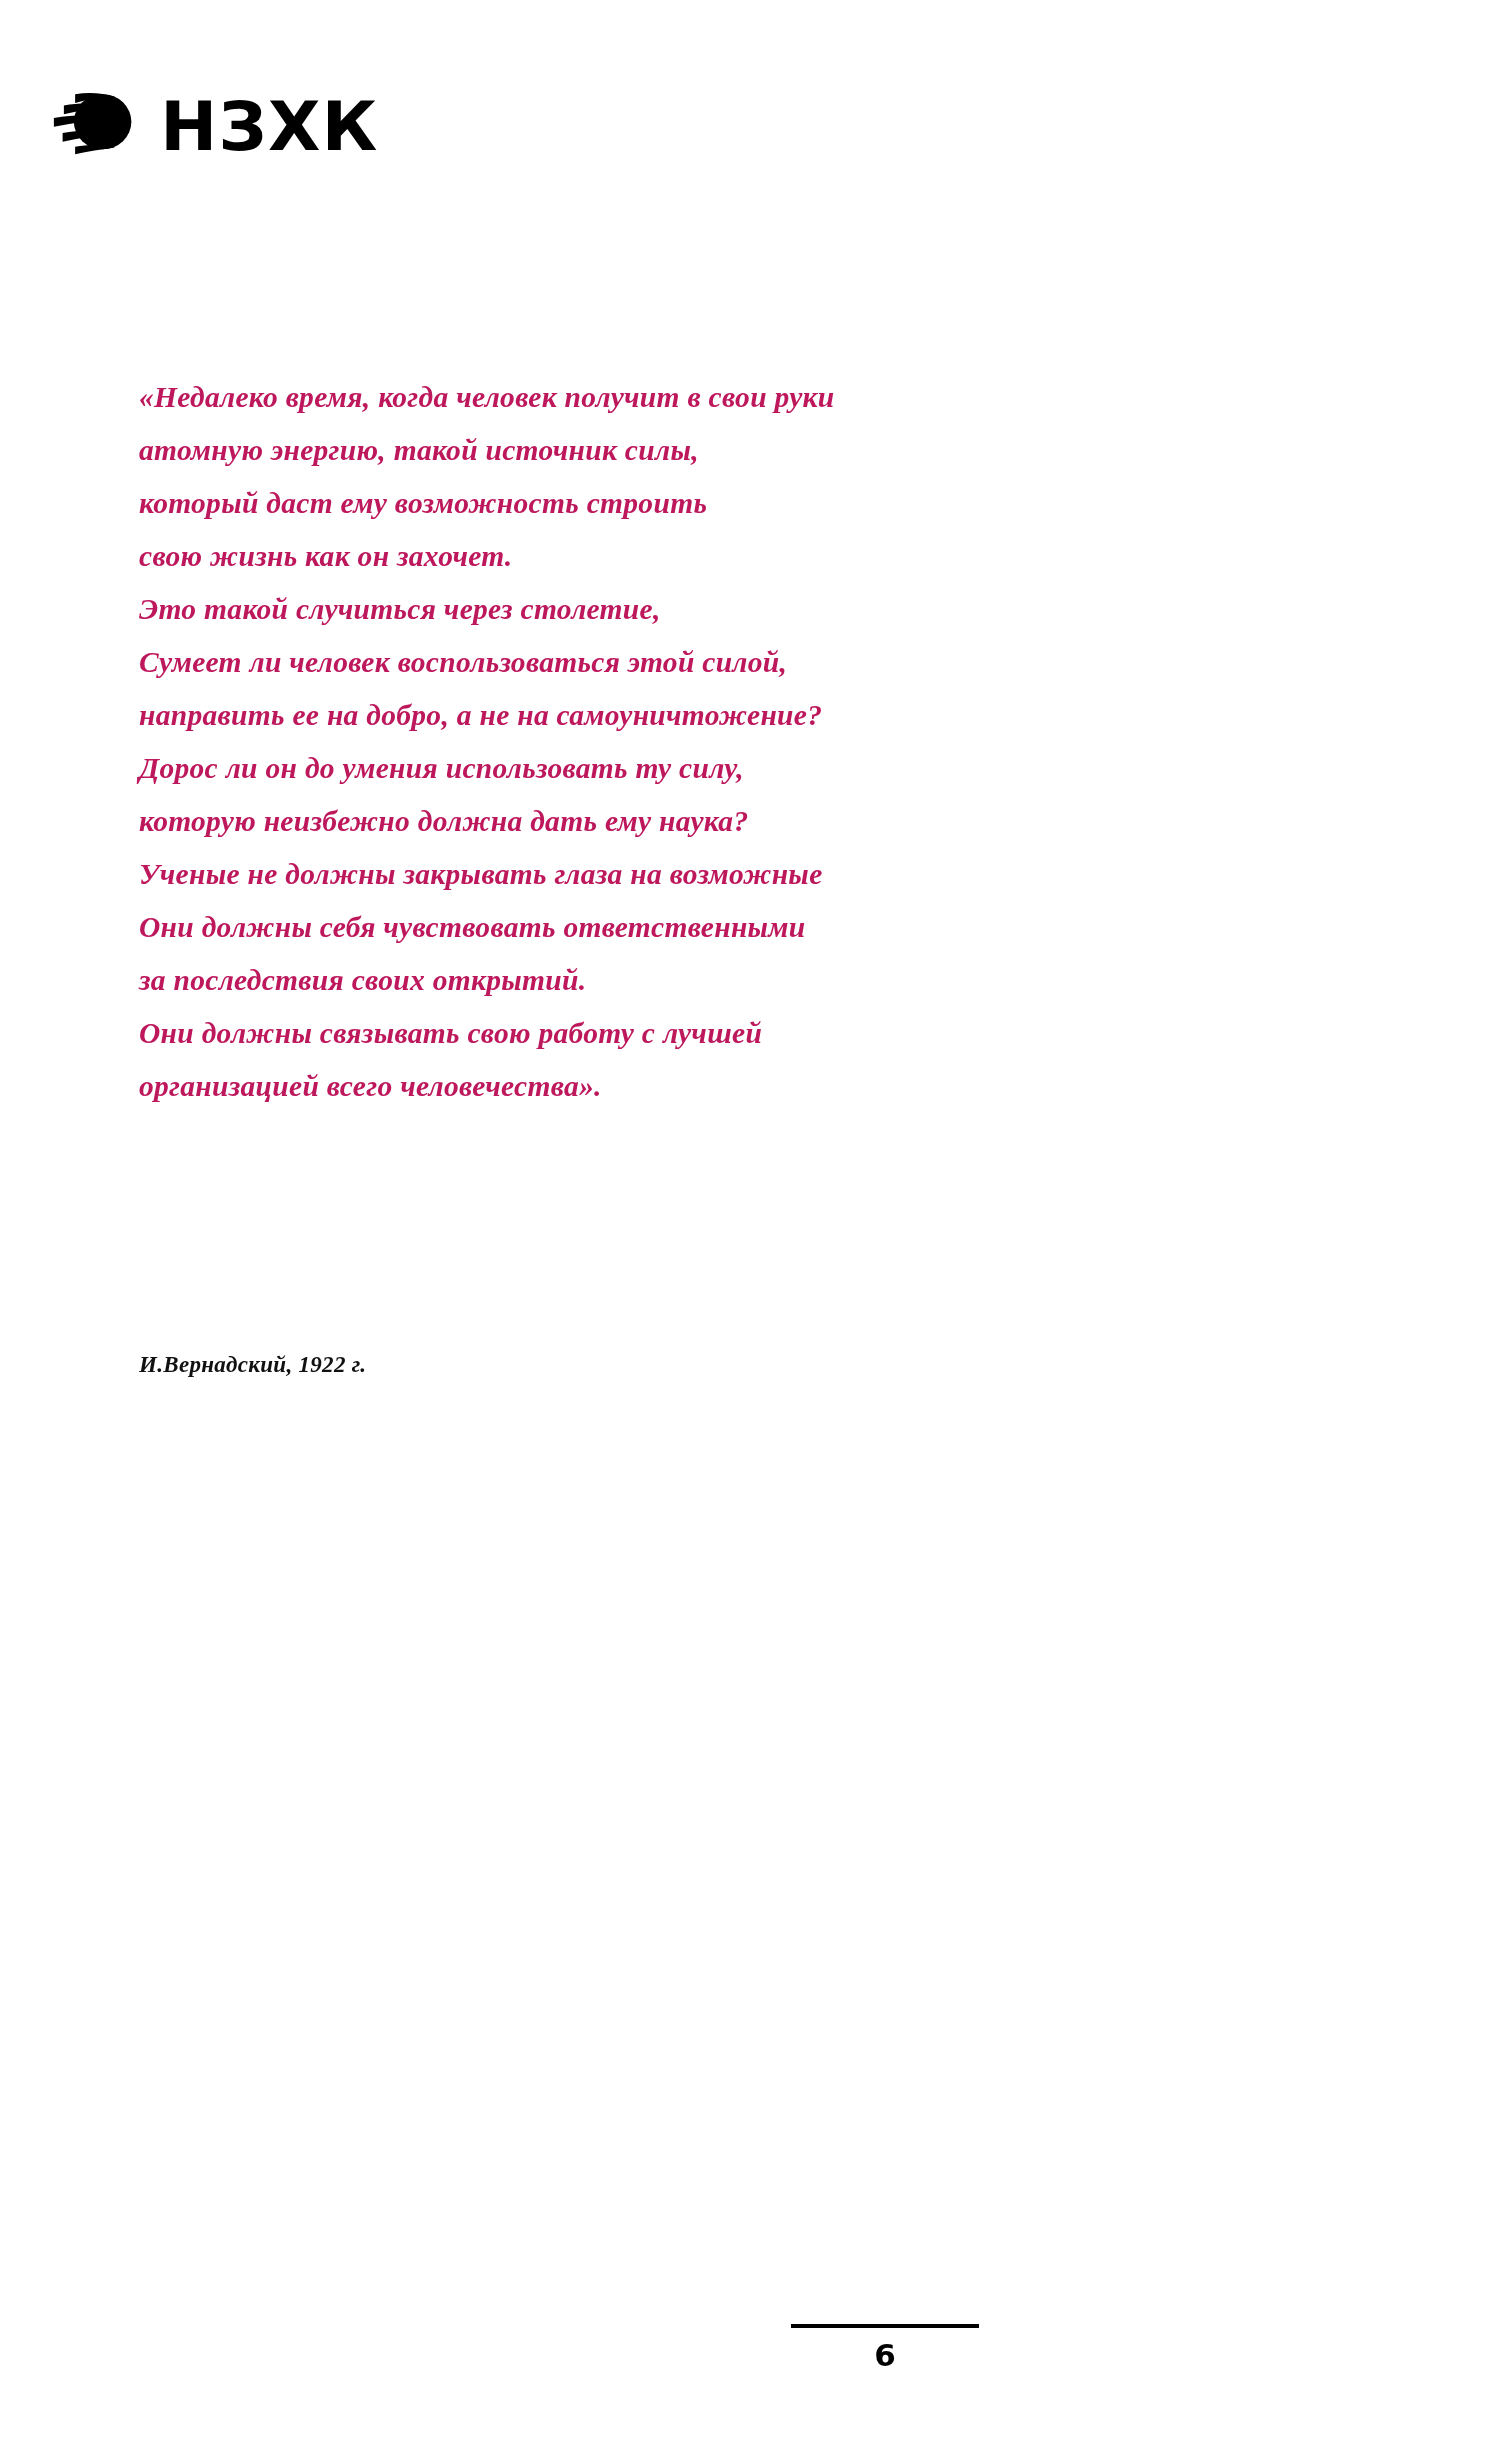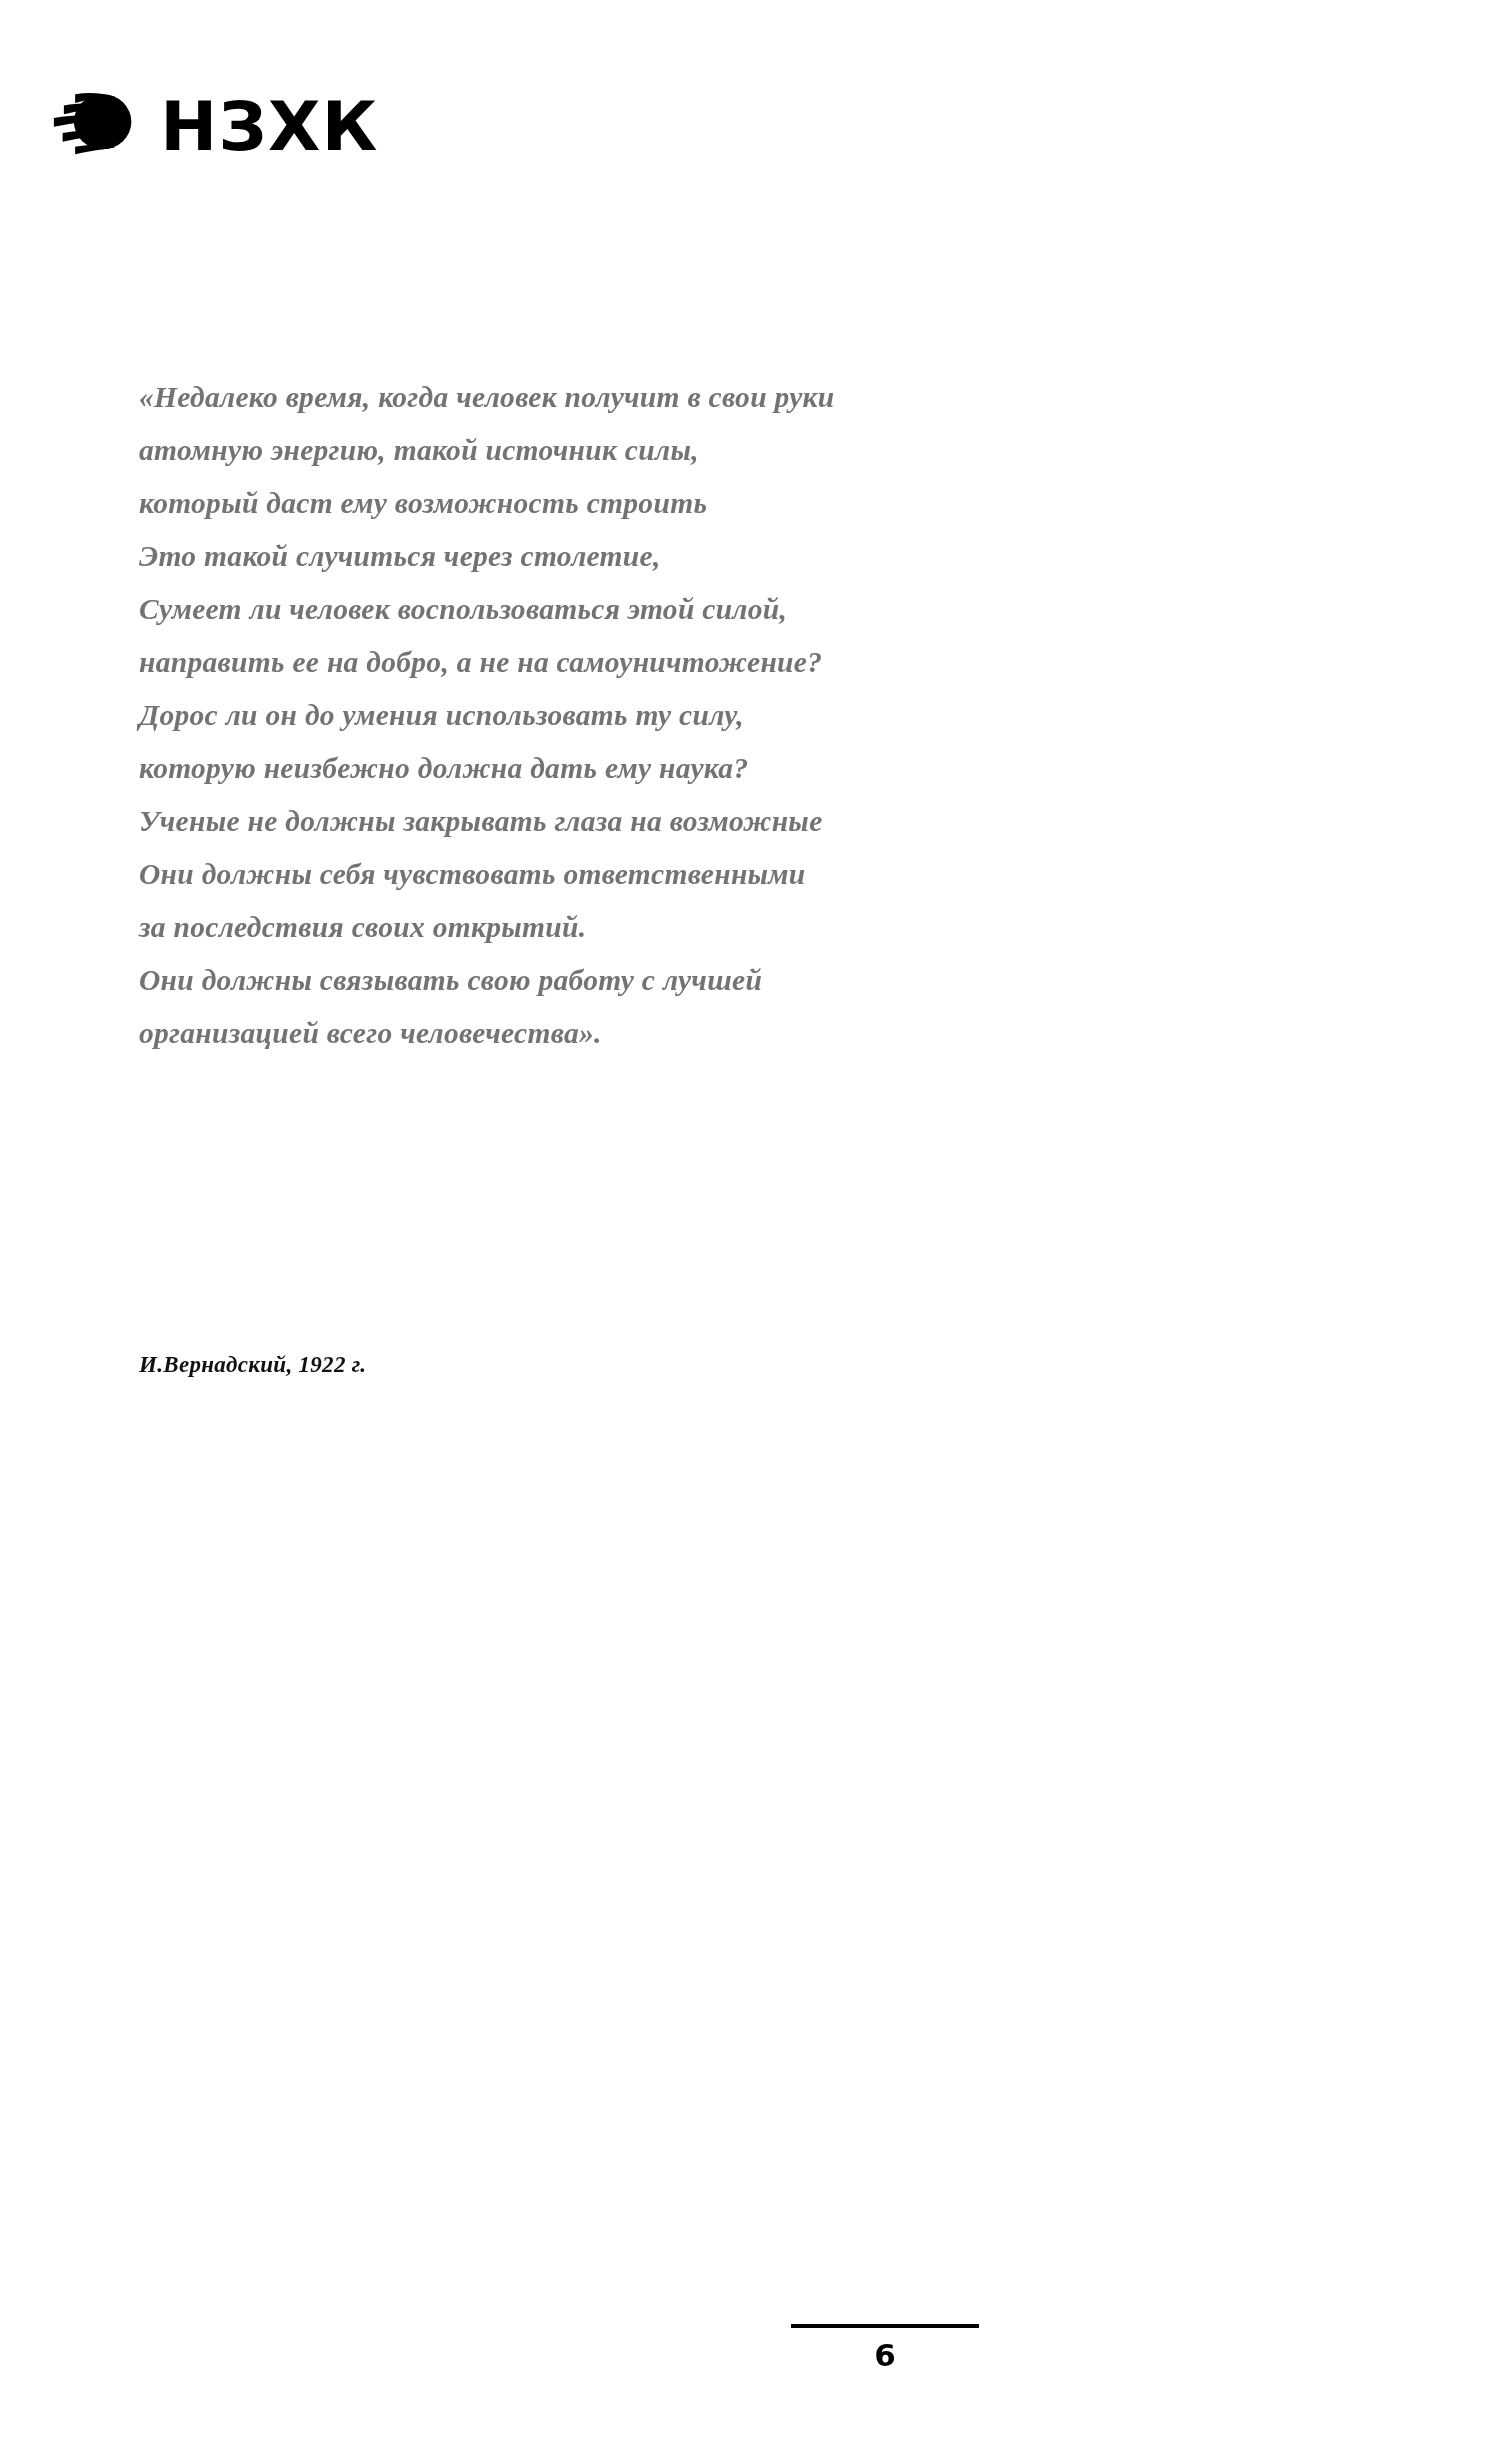--- a/index.html
+++ b/index.html
@@ -55,21 +55,21 @@
     width: 942px;
   }
   .quote-line {
     font-family: "Liberation Serif", serif;
     font-style: italic;
     font-weight: bold;
     font-size: 29.5px;
     line-height: 53px;
     letter-spacing: 0.3px;
     white-space: nowrap;
-    color: #737373;
+    color: #be185d;
   }
   .attribution {
     position: absolute;
     left: 139px;
     top: 1353px;
     font-family: "Liberation Serif", serif;
     font-style: italic;
     font-weight: bold;
     font-size: 23px;
     line-height: 1;
@@ -120,20 +120,21 @@
       <path d="M40 118 C62 114 84 114 104 119 C82 122 60 125 40 130 Z" fill="#000000"></path>
     </svg>
   </span>
   <span class="logo-text">НЗХК</span>
 </div>
 
 <div class="quote-block">
   <div class="quote-line">«Недалеко время, когда человек получит в свои руки</div>
   <div class="quote-line">атомную энергию, такой источник силы,</div>
   <div class="quote-line">который даст ему возможность строить</div>
+  <div class="quote-line">свою жизнь как он захочет.</div>
   <div class="quote-line">Это такой случиться через столетие,</div>
   <div class="quote-line">Сумеет ли человек воспользоваться этой силой,</div>
   <div class="quote-line">направить ее на добро, а не на самоуничтожение?</div>
   <div class="quote-line">Дорос ли он до умения использовать ту силу,</div>
   <div class="quote-line">которую неизбежно должна дать ему наука?</div>
   <div class="quote-line">Ученые не должны закрывать глаза на возможные</div>
   <div class="quote-line">Они должны себя чувствовать ответственными</div>
   <div class="quote-line">за последствия своих открытий.</div>
   <div class="quote-line">Они должны связывать свою работу с лучшей</div>
   <div class="quote-line">организацией всего человечества».</div>

